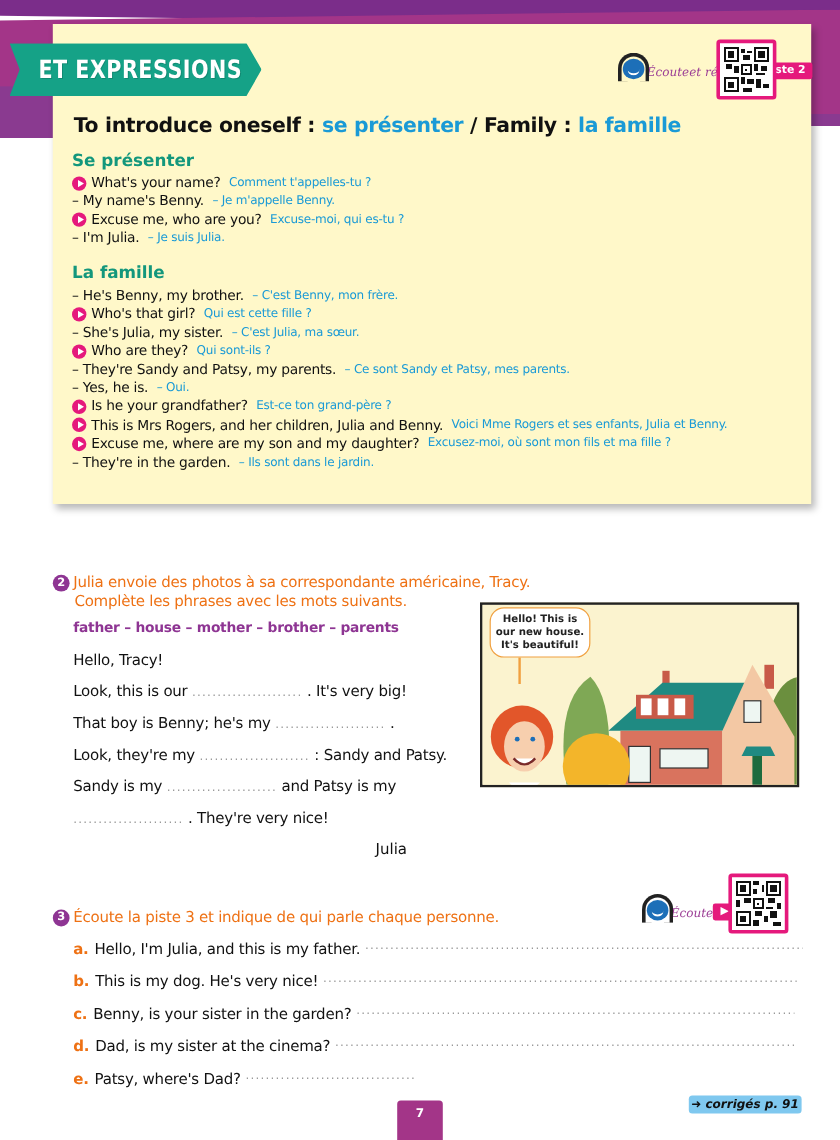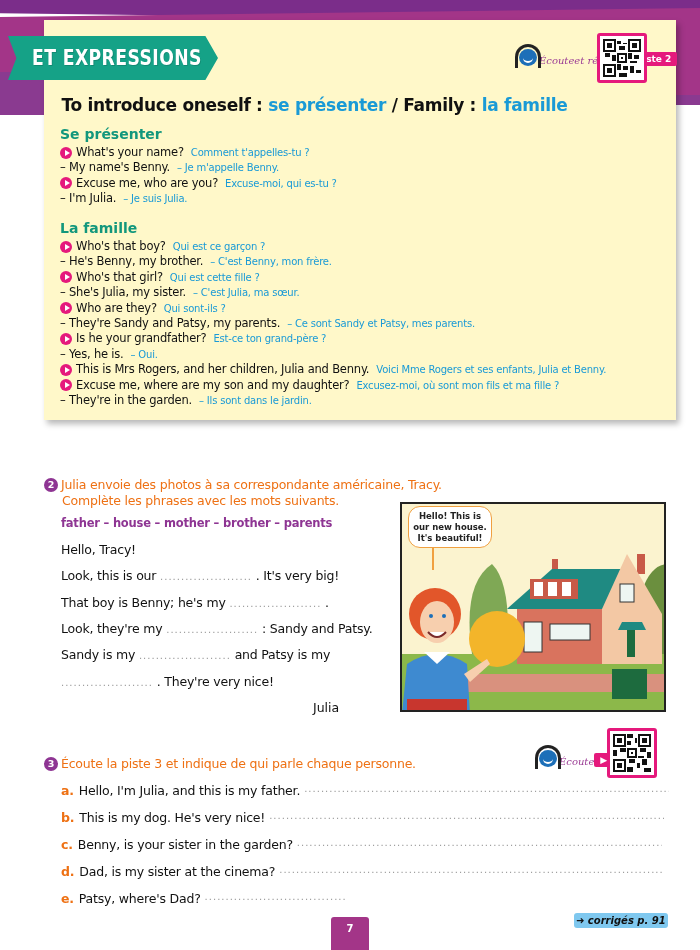--- a/index.html
+++ b/index.html
@@ -52,21 +52,21 @@
   
   .ex-num { display: inline-block; width: 14px; height: 14px; border-radius: 50%; background: #8e3593; color: #fff; font-size: 9.5px; font-weight: bold; text-align: center; line-height: 14px; vertical-align: 1px; margin-right: 3px; }
   .ex2-instr { position: absolute; left: 44px; top: 477px; font-size: 12.5px; color: #ee7114; line-height: 16px; letter-spacing: -0.2px; }
   .ex2-instr .l2 { padding-left: 18px; }
   .wordbank { position: absolute; left: 61px; top: 516px; font-size: 11.5px; font-weight: bold; color: #8e3593; letter-spacing: -0.2px; }
   .letter { position: absolute; left: 61px; font-size: 12.5px; color: #111; white-space: nowrap; letter-spacing: -0.2px; }
   .dots { color: #999; letter-spacing: 1px; font-size: 10px; }
   .sig { position: absolute; left: 313px; top: 700px; font-size: 12.5px; color: #111; }
 
   
-  .illus { position: absolute; left: 400px; top: 502px; width: 266px; height: 210px; border: 2px solid #222; background: #fbf3cf; overflow: hidden; }
+  .illus { position: absolute; left: 400px; top: 502px; width: 266px; height: 154px; border: 2px solid #222; background: #fbf3cf; overflow: hidden; }
   .bubble { position: absolute; left: 6px; top: 2px; width: 84px; height: 42px; background: #fff; border: 1.5px solid #f0a040; border-radius: 12px; font-size: 8.5px; font-weight: bold; text-align: center; line-height: 11px; padding-top: 4px; color: #222; }
   .bubble-tail { position: absolute; left: 30px; top: 44px; width: 2px; height: 22px; background: #f0a040; }
 
   
   .ex3-instr { position: absolute; left: 44px; top: 756px; font-size: 12.5px; color: #ee7114; letter-spacing: -0.2px; }
   .q { position: absolute; left: 61px; font-size: 12.5px; color: #111; white-space: nowrap; display: flex; letter-spacing: -0.2px; }
   .q .ql { color: #ee7114; font-weight: bold; margin-right: 5px; }
   .q .qd { color: #999; font-size: 10px; letter-spacing: 1px; margin-left: 4px; overflow: hidden; }
 
   .pagenum { position: absolute; left: 331px; top: 917px; width: 38px; height: 33px; background: #a33588; color: #fff; font-size: 10px; font-weight: bold; text-align: center; padding-top: 6px; border-radius: 3px 3px 0 0; }
@@ -153,25 +153,20 @@
     </div>
   <div class="line">
       <span class="en">– I'm Julia.</span>
       <span class="fr">– Je suis Julia.</span>
     </div>
 </div>
 
 <div class="section" style="top:220px;">
   <div class="sec-head">La famille</div>
   <div class="line">
-      <span class="play"></span>
-      <span class="en">Who's that boy?</span>
-      <span class="fr">Qui est ce garçon ?</span>
-    </div>
-  <div class="line">
       <span class="en">– He's Benny, my brother.</span>
       <span class="fr">– C'est Benny, mon frère.</span>
     </div>
   <div class="line">
       <span class="play"></span>
       <span class="en">Who's that girl?</span>
       <span class="fr">Qui est cette fille ?</span>
     </div>
   <div class="line">
       <span class="en">– She's Julia, my sister.</span>
@@ -180,27 +175,27 @@
   <div class="line">
       <span class="play"></span>
       <span class="en">Who are they?</span>
       <span class="fr">Qui sont-ils ?</span>
     </div>
   <div class="line">
       <span class="en">– They're Sandy and Patsy, my parents.</span>
       <span class="fr">– Ce sont Sandy et Patsy, mes parents.</span>
     </div>
   <div class="line">
+      <span class="en">– Yes, he is.</span>
+      <span class="fr">– Oui.</span>
+    </div>
+  <div class="line">
       <span class="play"></span>
       <span class="en">Is he your grandfather?</span>
       <span class="fr">Est-ce ton grand-père ?</span>
-    </div>
-  <div class="line">
-      <span class="en">– Yes, he is.</span>
-      <span class="fr">– Oui.</span>
     </div>
   <div class="line">
       <span class="play"></span>
       <span class="en">This is Mrs Rogers, and her children, Julia and Benny.</span>
       <span class="fr">Voici Mme Rogers et ses enfants, Julia et Benny.</span>
     </div>
   <div class="line">
       <span class="play"></span>
       <span class="en">Excuse me, where are my son and my daughter?</span>
       <span class="fr">Excusez-moi, où sont mon fils et ma fille ?</span>

